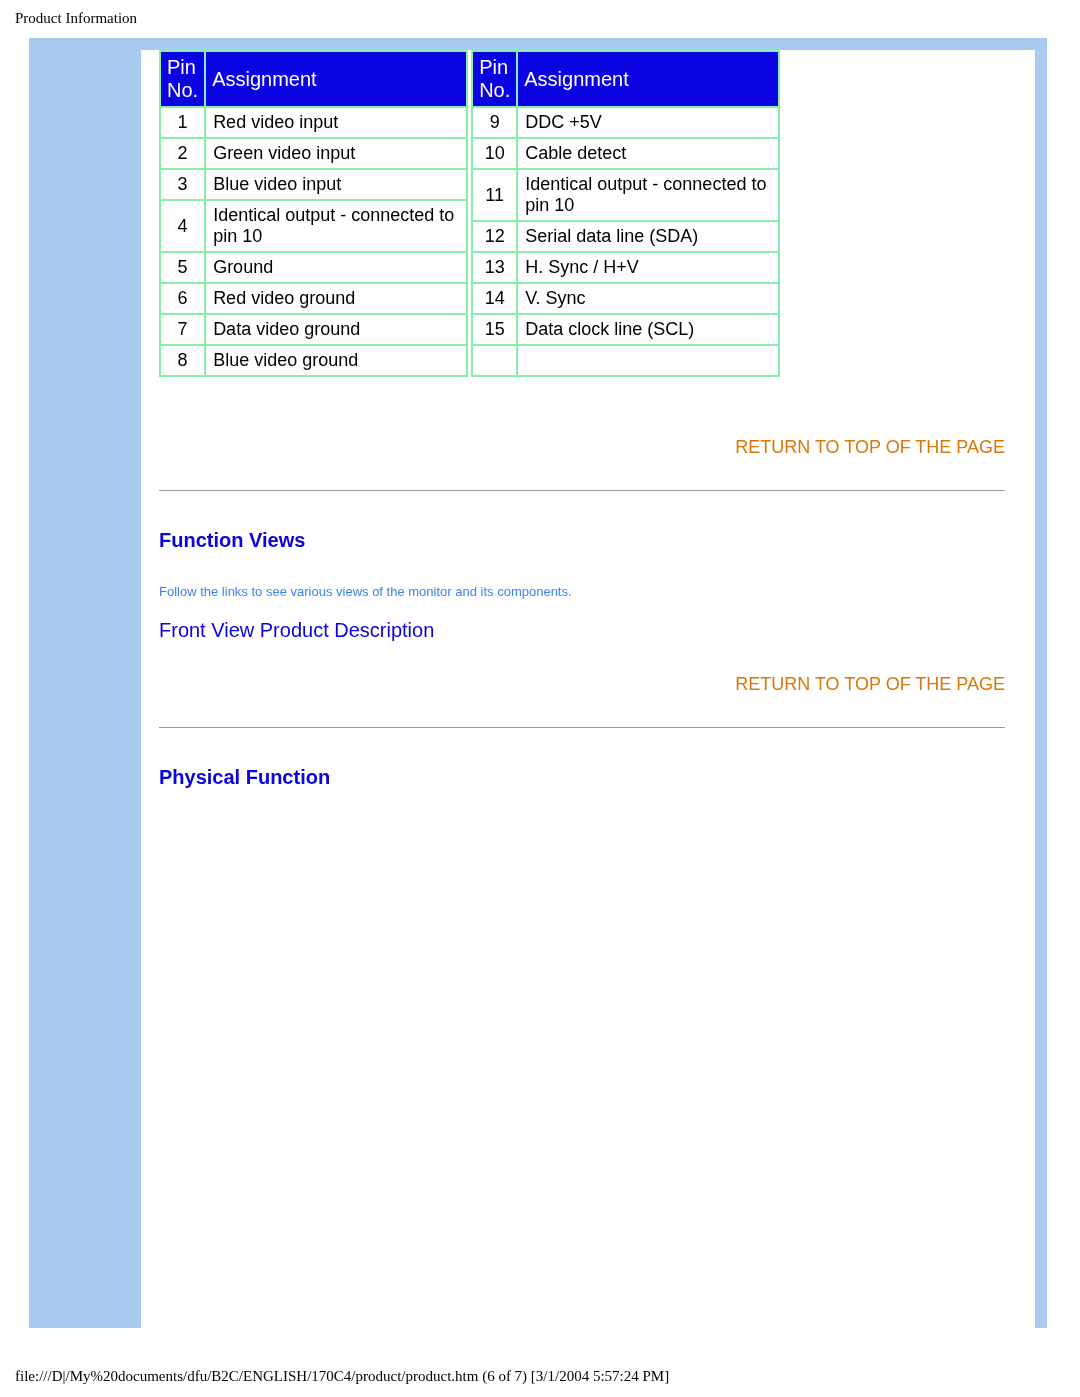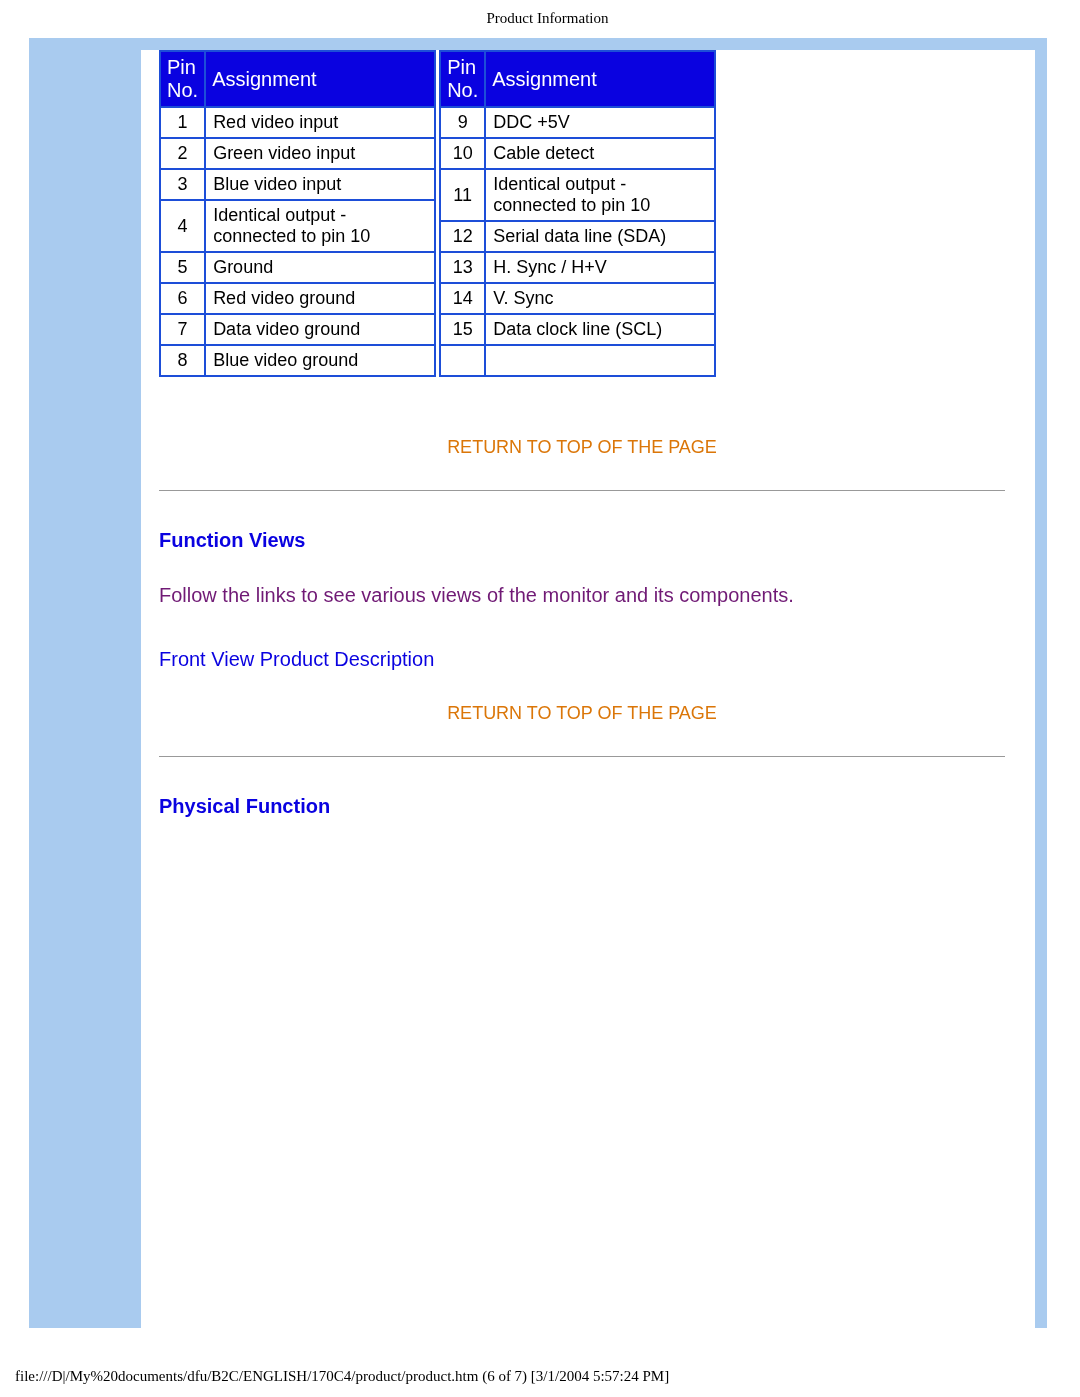--- a/index.html
+++ b/index.html
@@ -7,21 +7,20 @@
   width: 1080px;
   height: 1397px;
   background: #fff;
   font-family: "Times New Roman", Times, serif;
   font-size: 15px;
   position: relative;
 }
 .header-text {
   padding: 10px 0 0 15px;
   font-size: 15px;
-  text-align: center;
 }
 .outer-frame {
   position: absolute;
   top: 38px;
   left: 29px;
   right: 33px;
   height: 1290px;
   background: #a9cbef;
   padding: 12px 12px 0 112px;
 }
@@ -33,21 +32,21 @@
   font-family: Arial, Helvetica, sans-serif;
   overflow: hidden;
 }
 .pin-table-wrap {
   display: flex;
   gap: 3px;
 }
 .pin-table {
   border-collapse: separate;
   border-spacing: 2px;
-  background: #1d4ed8;
+  background: #86efac;
   font-size: 18px;
 }
 .pin-table th {
   background: #0a02e0;
   color: #fff;
   font-weight: normal;
   text-align: left;
   padding: 4px 6px;
   font-size: 20px;
 }
@@ -55,50 +54,50 @@
   background: #fff;
   color: #000;
   padding: 4px 6px;
   vertical-align: middle;
 }
 .pin-table td.num {
   text-align: center;
   width: 42px;
 }
 .pin-table td.assign {
-  width: 228px;
+  width: 260px;
   padding-left: 7px;
 }
 .pin-table td.empty {
   background: #fff;
 }
 .return-link {
-  text-align: center;
+  text-align: right;
   margin: 60px 0 32px 0;
   font-size: 18px;
 }
 .return-link a, .return-link span {
   color: #db7608;
   text-decoration: none;
 }
 hr.sep {
   border: none;
   border-top: 1px solid #999;
   margin: 0 0 38px 0;
 }
 .section-heading {
   color: #0a02e0;
   font-weight: bold;
   font-size: 20px;
   margin-bottom: 32px;
 }
 .body-text {
-  font-size: 20px;
-  color: #701a75;
-  margin-bottom: 41px;
+  font-size: 13px;
+  color: #3b82f6;
+  margin-bottom: 20px;
 }
 .blue-link {
   color: #0a02e0;
   font-size: 20px;
   text-decoration: none;
   text-align: center;
 }
 .sub-heading {
   font-weight: bold;
   font-size: 20px;

